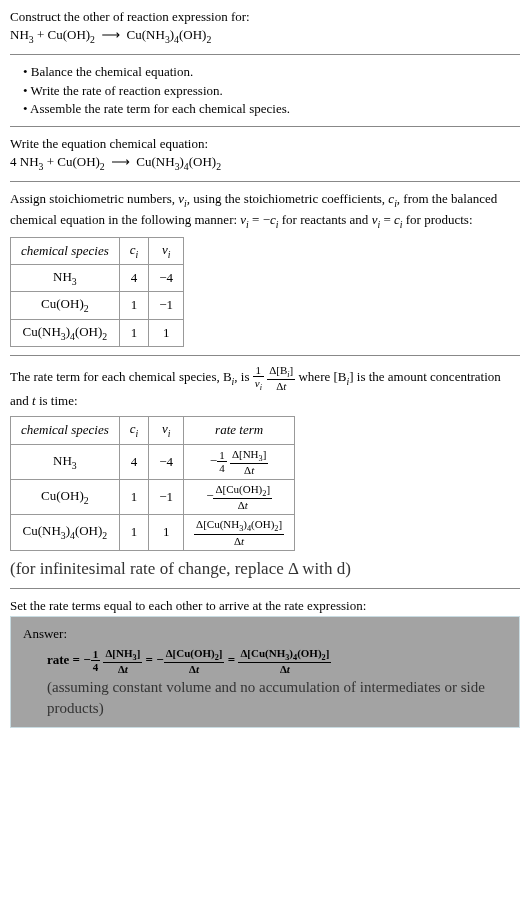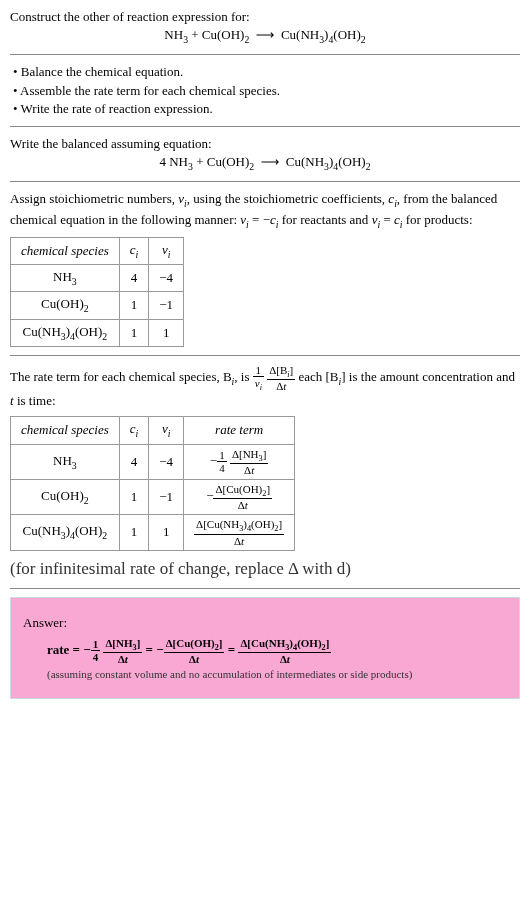--- a/index.html
+++ b/index.html
@@ -7,68 +7,68 @@
   font-family: Georgia, 'Times New Roman', serif;
   font-size: 13px;
   color: #000;
   background: #fff;
   width: 530px;
   padding: 8px 10px;
   line-height: 1.4;
 }
 .section { margin-bottom: 6px; }
 hr { border: none; border-top: 1px solid #888; margin: 8px 0; }
-.eqn { font-family: Georgia, serif; text-align: center; }
+.eqn { font-family: Georgia, serif; }
 sub { font-size: 0.75em; vertical-align: sub; }
-.bullet { margin-left: 3px; }
+.bullet { margin-left: 13px; }
 table.data { border-collapse: collapse; margin: 6px 0; }
 table.data th, table.data td {
   border: 1px solid #999;
   padding: 3px 10px;
   font-weight: normal;
   text-align: center;
   font-size: 13px;
 }
 table.data th { background: #fff; font-style: italic; }
 .frac { display: inline-block; vertical-align: middle; text-align: center; }
 .frac .num { display: block; border-bottom: 1px solid #000; padding: 0 2px; font-size: 11px; line-height: 1.1; }
 .frac .den { display: block; padding: 0 2px; font-size: 11px; line-height: 1.1; }
 .frac-inline { display:inline-block; vertical-align: middle; text-align:center; font-size:11px; }
 .frac-inline .n { display:block; border-bottom:1px solid #000; padding:0 2px; line-height:1.1;}
 .frac-inline .d { display:block; padding:0 2px; line-height:1.1;}
 .small-note { font-size: 17px; color: #333; margin-top: 2px; }
 .answer-box {
-  background: #f9a8d4;
+  background: #a3a3a3;
   border: 1px solid #c9dce2;
-  padding: 16px 12px;
-  margin-top: 6px;
+  padding: 8px 12px;
+  margin-top: 0;
 }
 .answer-box .label { margin-bottom: 4px; }
 .answer-box .indent { margin-left: 24px; font-weight: bold; }
-.assume { font-size: 11px; color: #333; margin-left: 24px; margin-top: 2px; }
+.assume { font-size: 15px; color: #333; margin-left: 24px; margin-top: 2px; }
 .chemlabel { text-align:center; padding-left:8px; padding-right:14px; }
 </style>
 </head>
 <body>
 
 <div class="section">
   <div>Construct the other of reaction expression for:</div>
   <div class="eqn">NH<sub>3</sub> + Cu(OH)<sub>2</sub>&nbsp; ⟶ &nbsp;Cu(NH<sub>3</sub>)<sub>4</sub>(OH)<sub>2</sub></div>
 </div>
 <hr>
 
 <div class="section">
   <div class="bullet">• Balance the chemical equation.</div>
+  <div class="bullet">• Write the rate of reaction expression.</div>
   <div class="bullet">• Assemble the rate term for each chemical species.</div>
-  <div class="bullet">• Write the rate of reaction expression.</div>
 </div>
 <hr>
 
 <div class="section">
-  <div>Write the balanced assuming equation:</div>
+  <div>Write the equation chemical equation:</div>
   <div class="eqn">4 NH<sub>3</sub> + Cu(OH)<sub>2</sub>&nbsp; ⟶ &nbsp;Cu(NH<sub>3</sub>)<sub>4</sub>(OH)<sub>2</sub></div>
 </div>
 <hr>
 
 <div class="section">
   <div>Assign stoichiometric numbers, <i>ν<sub>i</sub></i>, using the stoichiometric coefficients, <i>c<sub>i</sub></i>, from the balanced chemical equation in the following manner: <i>ν<sub>i</sub></i> = −<i>c<sub>i</sub></i> for reactants and <i>ν<sub>i</sub></i> = <i>c<sub>i</sub></i> for products:</div>
   <table class="data">
     <tbody>
         <tr>
       <th class="chemlabel">chemical species</th>
@@ -93,21 +93,21 @@
   </tbody>
     </table>
 </div>
 <hr>
 
 <div class="section">
   <div>
     <span>The rate term for each chemical species, B</span><sub><i>i</i></sub><span>, is </span>
     <span class="frac"><span class="num">1</span><span class="den"><i>ν<sub>i</sub></i></span></span>
     <span class="frac"><span class="num">Δ[B<sub><i>i</i></sub>]</span><span class="den">Δ<i>t</i></span></span>
-    <span> each [B</span><sub><i>i</i></sub><span>] is the amount concentration and <i>t</i> is time:</span>
+    <span> where [B</span><sub><i>i</i></sub><span>] is the amount concentration and <i>t</i> is time:</span>
   </div>
   <table class="data">
     <tbody>
         <tr>
       <th class="chemlabel">chemical species</th>
       <th><i>c<sub>i</sub></i></th>
       <th><i>ν<sub>i</sub></i></th>
       <th>rate term</th>
     </tr>
     <tr>
@@ -128,18 +128,19 @@
       <td>1</td>
       <td><span class="frac-inline"><span class="n">Δ[Cu(NH<sub>3</sub>)<sub>4</sub>(OH)<sub>2</sub>]</span><span class="d">Δ<i>t</i></span></span></td>
     </tr>
   </tbody>
     </table>
   <div class="small-note">(for infinitesimal rate of change, replace Δ with d)</div>
 </div>
 <hr>
 
 <div class="section">
+  <div>Set the rate terms equal to each other to arrive at the rate expression:</div>
   <div class="answer-box">
     <div class="label">Answer:</div>
     <div class="indent">rate = −<span class="frac-inline"><span class="n">1</span><span class="d">4</span></span>&nbsp;<span class="frac-inline"><span class="n">Δ[NH<sub>3</sub>]</span><span class="d">Δ<i>t</i></span></span> = −<span class="frac-inline"><span class="n">Δ[Cu(OH)<sub>2</sub>]</span><span class="d">Δ<i>t</i></span></span> = <span class="frac-inline"><span class="n">Δ[Cu(NH<sub>3</sub>)<sub>4</sub>(OH)<sub>2</sub>]</span><span class="d">Δ<i>t</i></span></span></div>
     <div class="assume">(assuming constant volume and no accumulation of intermediates or side products)</div>
   </div>
 </div>
 
 </body></html>

